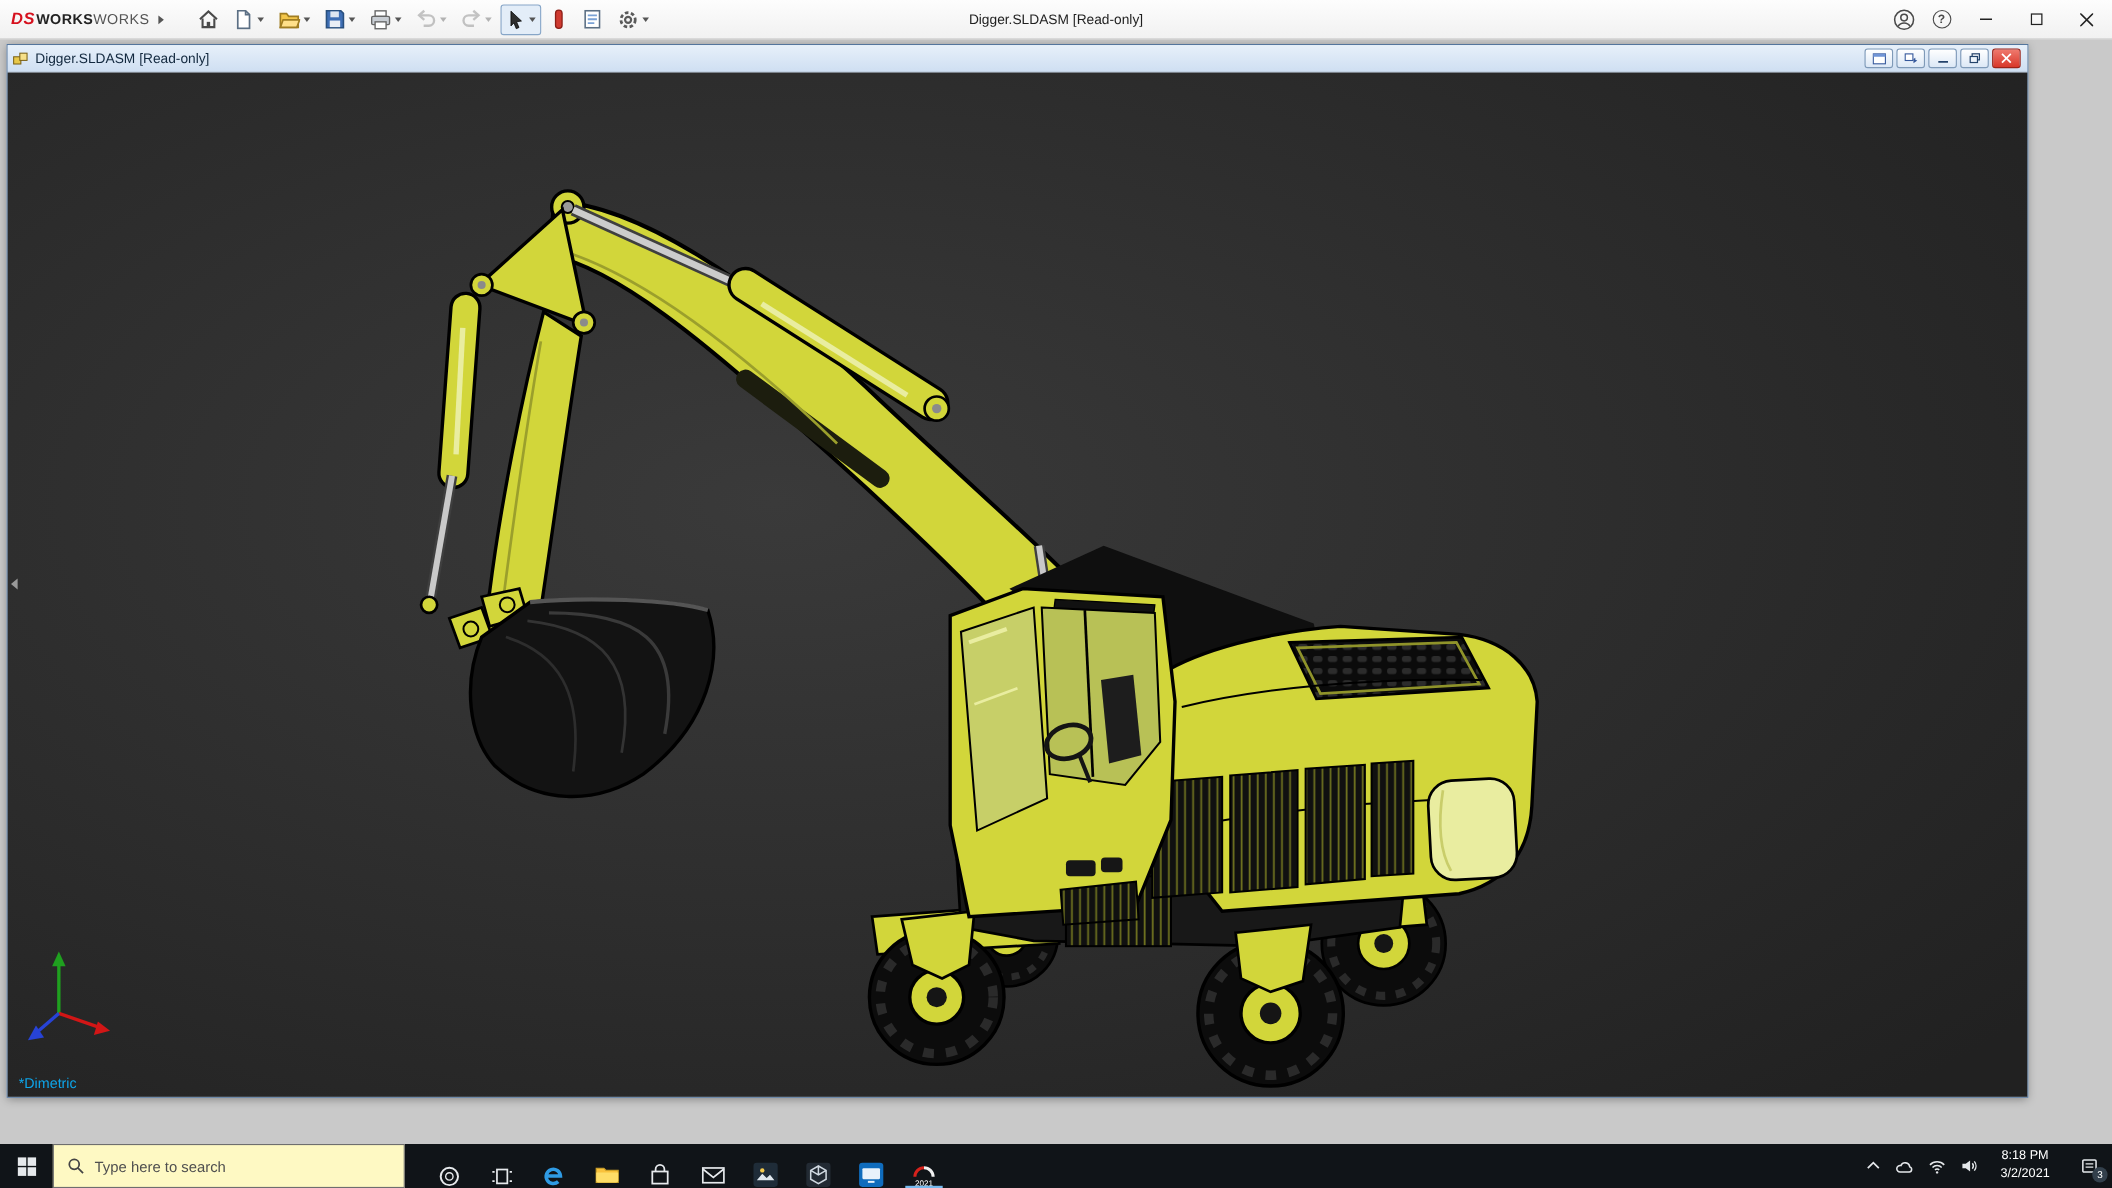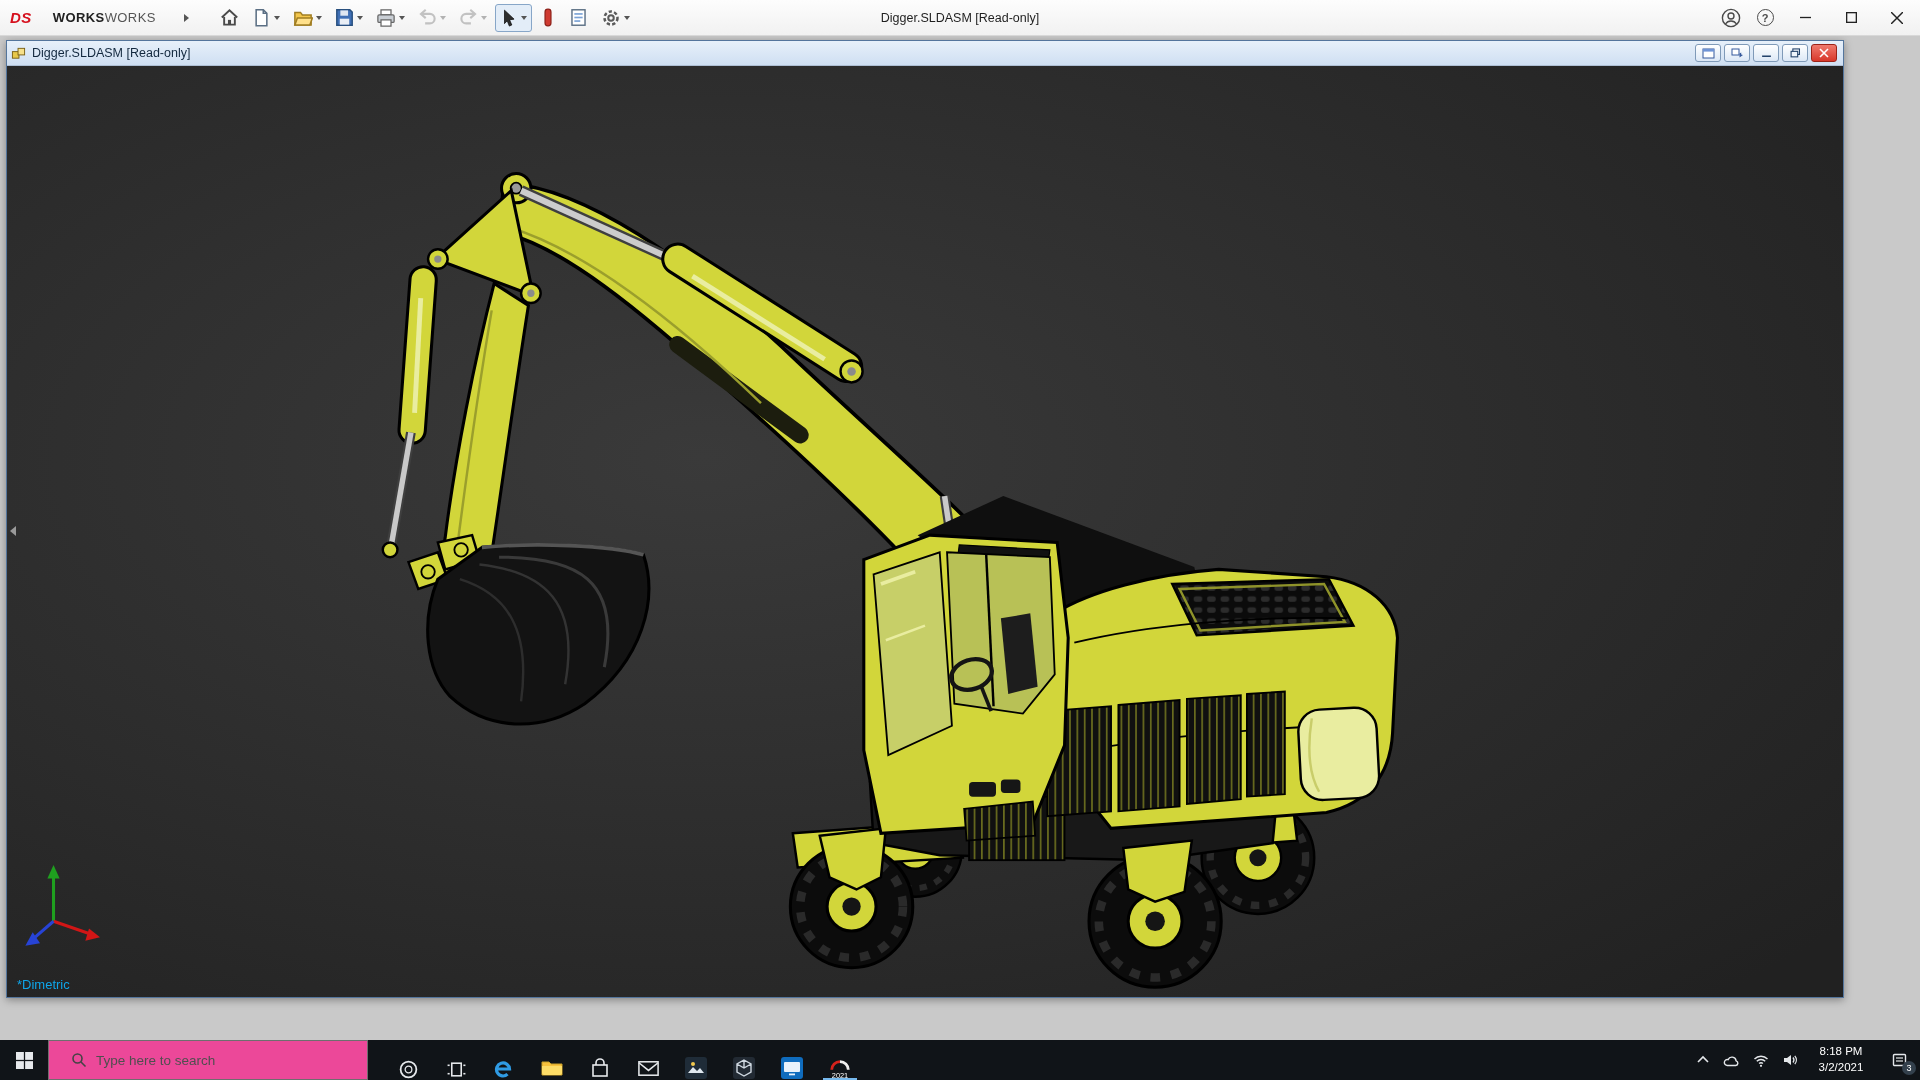--- a/index.html
+++ b/index.html
@@ -1,21 +1,21 @@
 <!DOCTYPE html>
 <html style="--excavator-yellow: #d2d63a; --viewport-bg: #2b2b2b; --taskbar-bg: #101418; --doc-titlebar-from: #e7f0fa; --doc-titlebar-to: #cfdff2; --close-red: #d8372a; --app-bg: #c9c9c9;"><head>
 <meta charset="utf-8">
 <style>
 *{box-sizing:border-box;margin:0;padding:0}
 html,body{width:1920px;height:1080px;overflow:hidden;font-family:"Liberation Sans",sans-serif}
 .screen{position:relative;width:1920px;height:1080px;background:var(--app-bg,#c9c9c9)}
 
 
 .app-titlebar{position:absolute;top:0;left:0;right:0;height:36px;background:linear-gradient(#fdfdfd,#f1f1f1);border-bottom:1px solid #d8d8d8;display:flex;align-items:center;z-index:5}
-.brand{display:flex;align-items:center;gap:21px;padding-left:10px}
+.brand{display:flex;align-items:center;gap:1px;padding-left:10px}
 .ds-mark{color:#d6111e;font-weight:700;font-style:italic;font-size:15px;letter-spacing:.5px}
 .brand-text{font-size:13px;color:#555;letter-spacing:.4px}
 .brand-text b{color:#222}
 .flyout{width:0;height:0;border-left:5px solid #555;border-top:4px solid transparent;border-bottom:4px solid transparent;margin-left:7px}
 .toolbar{display:flex;align-items:center;gap:3px;margin-left:26px}
 .tb-btn{display:flex;align-items:center;height:28px;padding:0 4px;border-radius:3px;border:1px solid transparent}
 .tb-btn.active{border-color:#87a6c8;background:#e3edf8}
 .tb-btn.disabled{opacity:.42}
 .caret{width:0;height:0;border-top:4px solid #555;border-left:3.5px solid transparent;border-right:3.5px solid transparent;margin-left:3px}
 .app-title{position:absolute;left:50%;top:0;transform:translateX(-50%);height:36px;display:flex;align-items:center;font-size:12.5px;color:#1f1f1f;white-space:nowrap}
@@ -33,21 +33,21 @@
 .dc-btn.close{background:linear-gradient(#ef7a6e,var(--close-red,#d8372a));border-color:#9c2318}
 .viewport{position:absolute;left:0;right:0;top:25px;bottom:0;background:var(--viewport-bg,#2b2b2b);overflow:hidden}
 .viewport svg.model{width:100%;height:100%;display:block}
 .view-label{position:absolute;left:10px;bottom:5px;font-size:13px;color:#0ea5e9}
 .edge-tab{position:absolute;left:0;top:calc(50% - 16px);width:11px;height:30px;display:flex;align-items:center;justify-content:center}
 .edge-tab::before{content:"";width:0;height:0;border-right:6px solid #9a9a9a;border-top:5px solid transparent;border-bottom:5px solid transparent}
 
 
 .taskbar{position:absolute;left:0;right:0;bottom:0;height:40px;background:var(--taskbar-bg,#101418);display:flex;align-items:stretch;z-index:6}
 .start-btn{width:48px;display:flex;align-items:center;justify-content:center}
-.search-box{width:320px;background:#ec4899;display:flex;align-items:center;gap:9px;padding-left:22px;border:1px solid #6e6e6e}
+.search-box{width:320px;background:#fef9c3;display:flex;align-items:center;gap:9px;padding-left:12px;border:1px solid #6e6e6e}
 .search-box input{border:0;outline:0;background:transparent;font-size:13.5px;color:#333;width:250px;font-family:inherit}
 .search-box input::placeholder{color:#4f4f4f;opacity:1}
 .task-icons{display:flex;margin-left:16px}
 .task-icon{width:48px;display:flex;align-items:flex-end;justify-content:center;position:relative}
 .task-icon.active::after{content:"";position:absolute;left:7px;right:7px;bottom:0;height:2.5px;background:#76b9ed}
 .sw-stack{display:flex;flex-direction:column;align-items:center;line-height:1}
 .tray{margin-left:auto;display:flex;align-items:center}
 .tray-icon{width:29px;height:40px;display:flex;align-items:center;justify-content:center}
 .clock{width:74px;text-align:center;color:#fff;font-size:11.5px;line-height:1.35}
 .action-center{width:42px;height:40px;display:flex;align-items:center;justify-content:center;position:relative}

